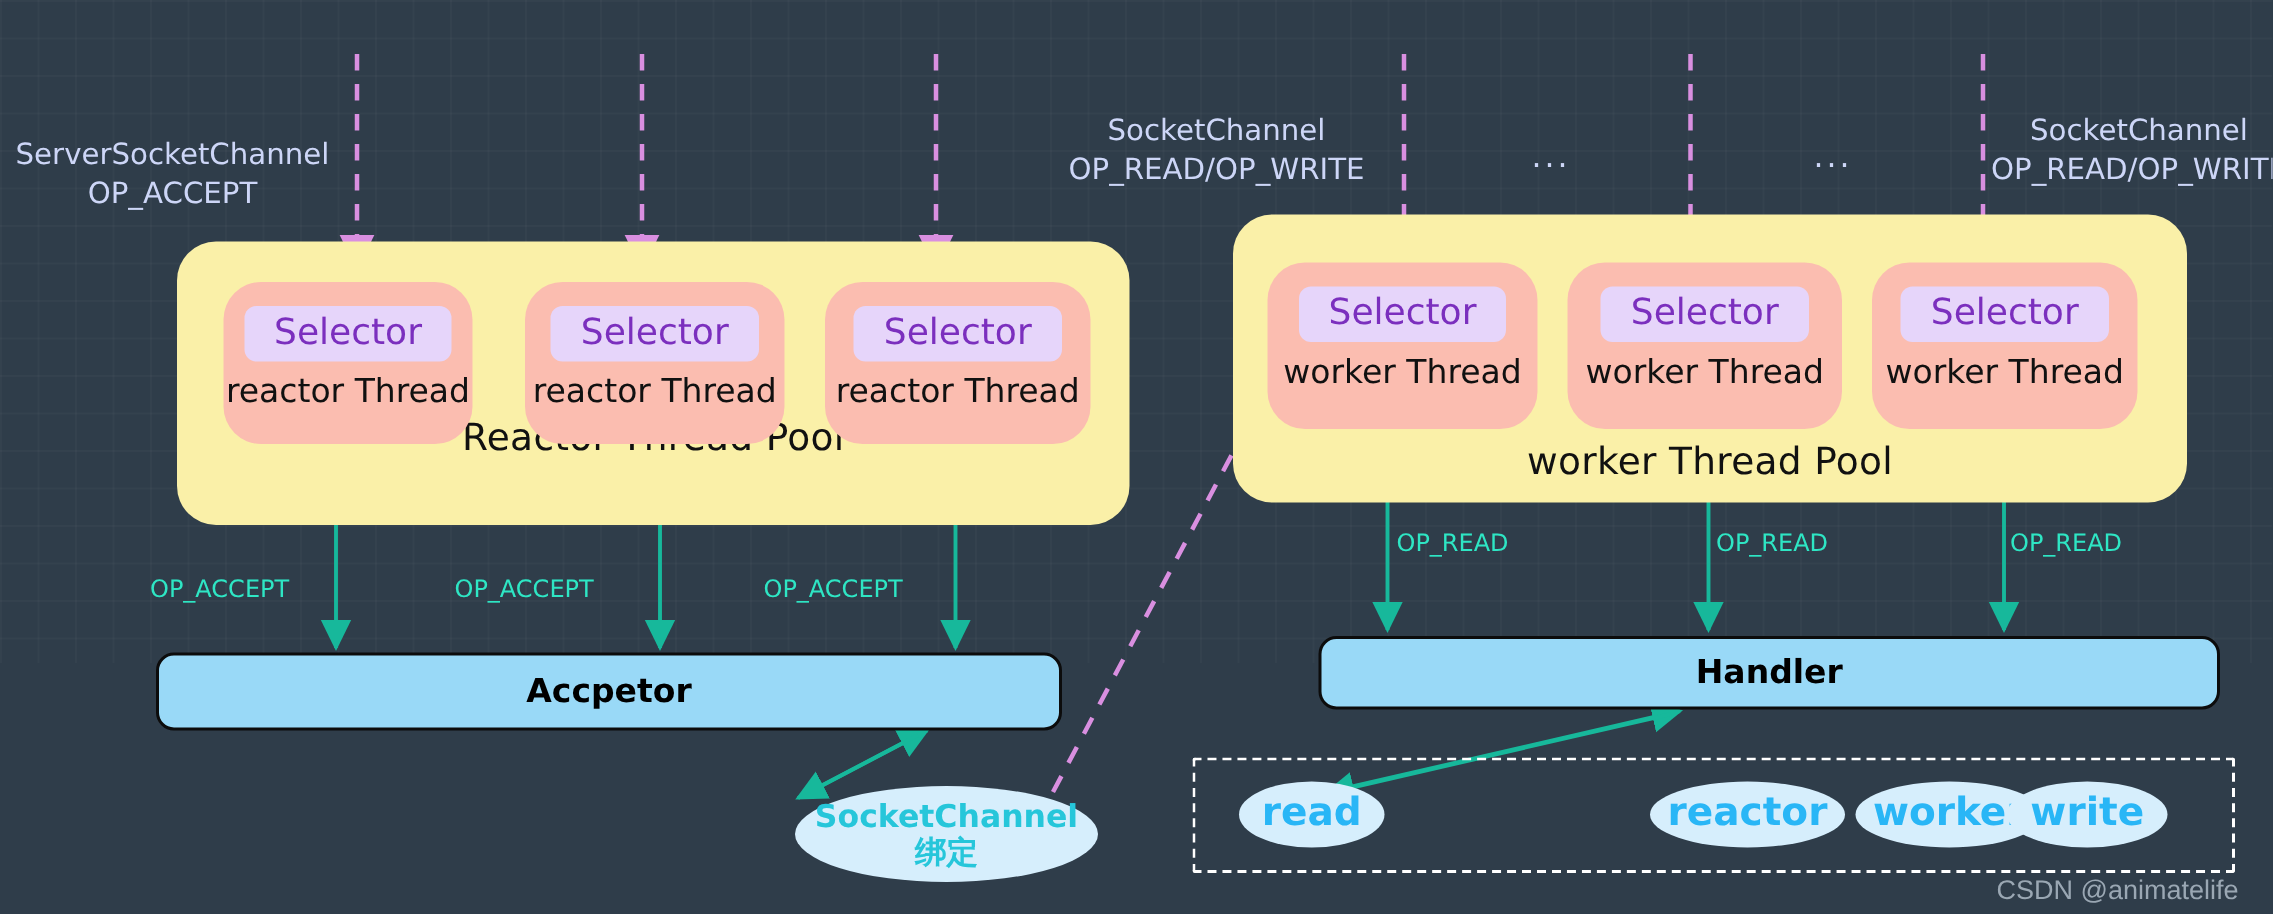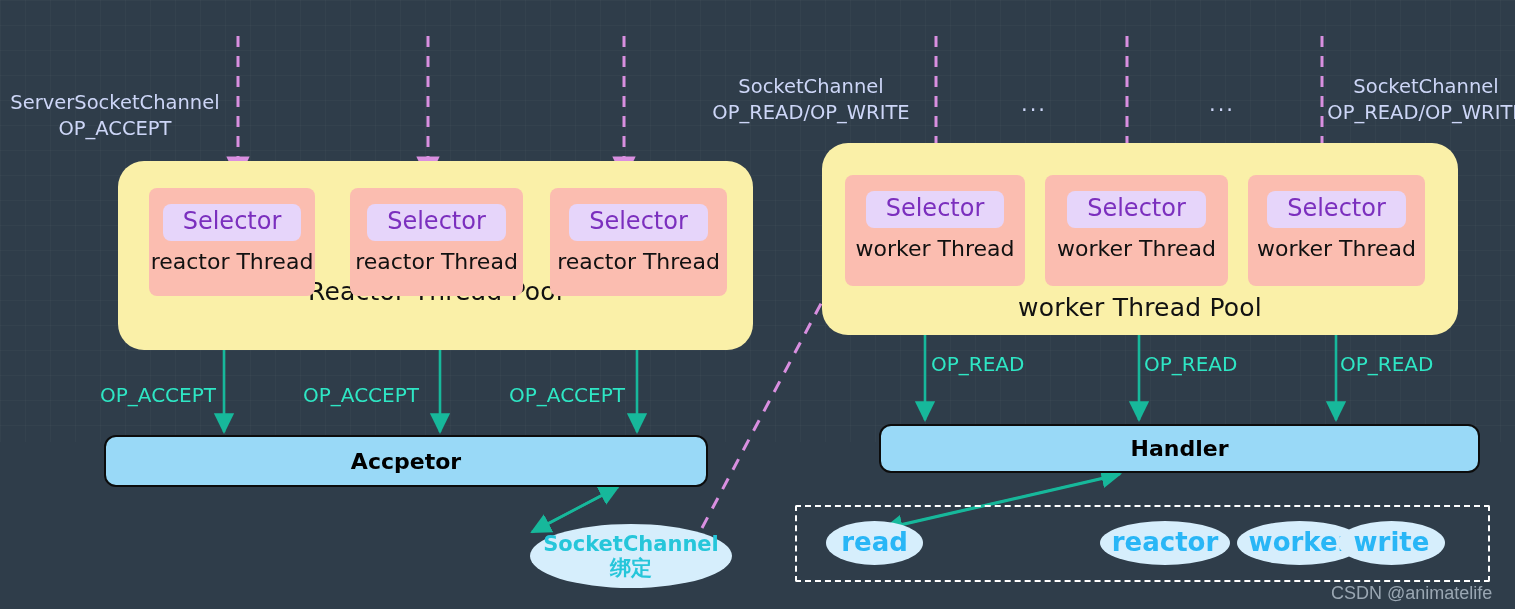--- a/index.html
+++ b/index.html
@@ -25,21 +25,21 @@
   .pool{
     background:#faf0a8;border-radius:26px;
   }
   .pool-label{
     position:absolute;left:0;right:0;text-align:center;
     color:#111;font-size:25px;letter-spacing:.2px;
   }
 
   
   .thread{
-    background:#fbbdb0;border-radius:8px;
+    background:#fbbdb0;border-radius:25px;
     display:flex;flex-direction:column;align-items:center;
     justify-content:flex-start;padding-top:16px;
   }
   .selector{
     background:#e6d5fa;border-radius:8px;
     color:#7b2fbe;font-size:24px;
     padding:5px 20px 7px 20px;
     line-height:1.05;
   }
   .thread-label{
@@ -68,21 +68,21 @@
 
   
   .toplabel{
     position:absolute;color:#cdd6f7;font-size:19.5px;
     text-align:center;line-height:1.32;white-space:nowrap;
   }
   .dots{
     position:absolute;color:#cdd6f7;font-size:21px;letter-spacing:2px;
   }
   .tealtext{
-    position:absolute;color:#2ee6c4;font-size:20px;white-space:nowrap;
+    position:absolute;color:#2ee6c4;font-size:16px;white-space:nowrap;
   }
   .watermark{
     position:absolute;color:#9aa7b3;font-size:18px;
     font-family:"Liberation Sans",sans-serif;
   }
 </style>
 </head>
 <body>
 
 <div id="stage">

